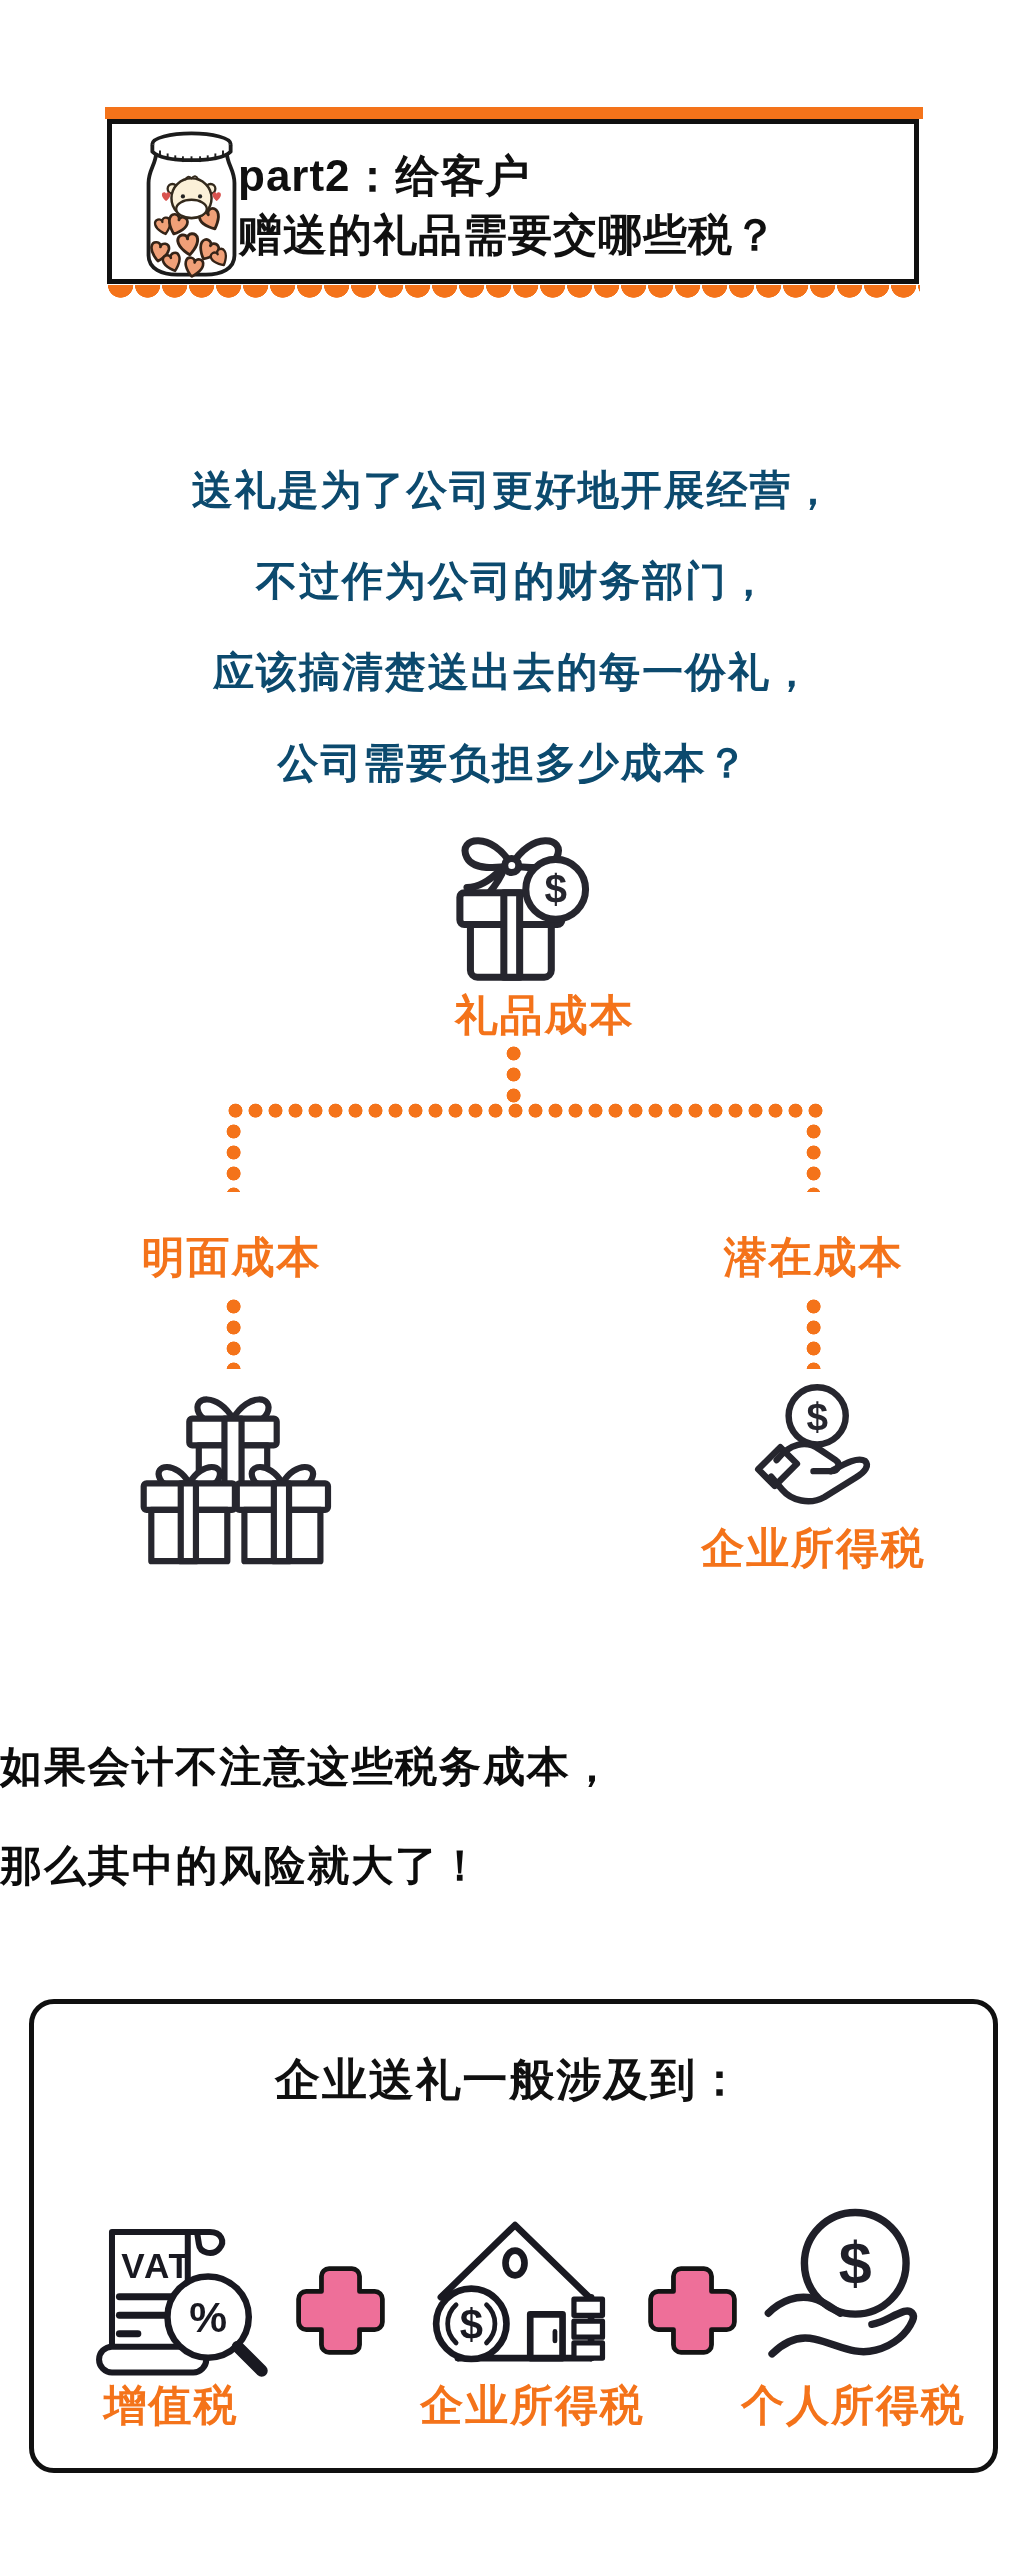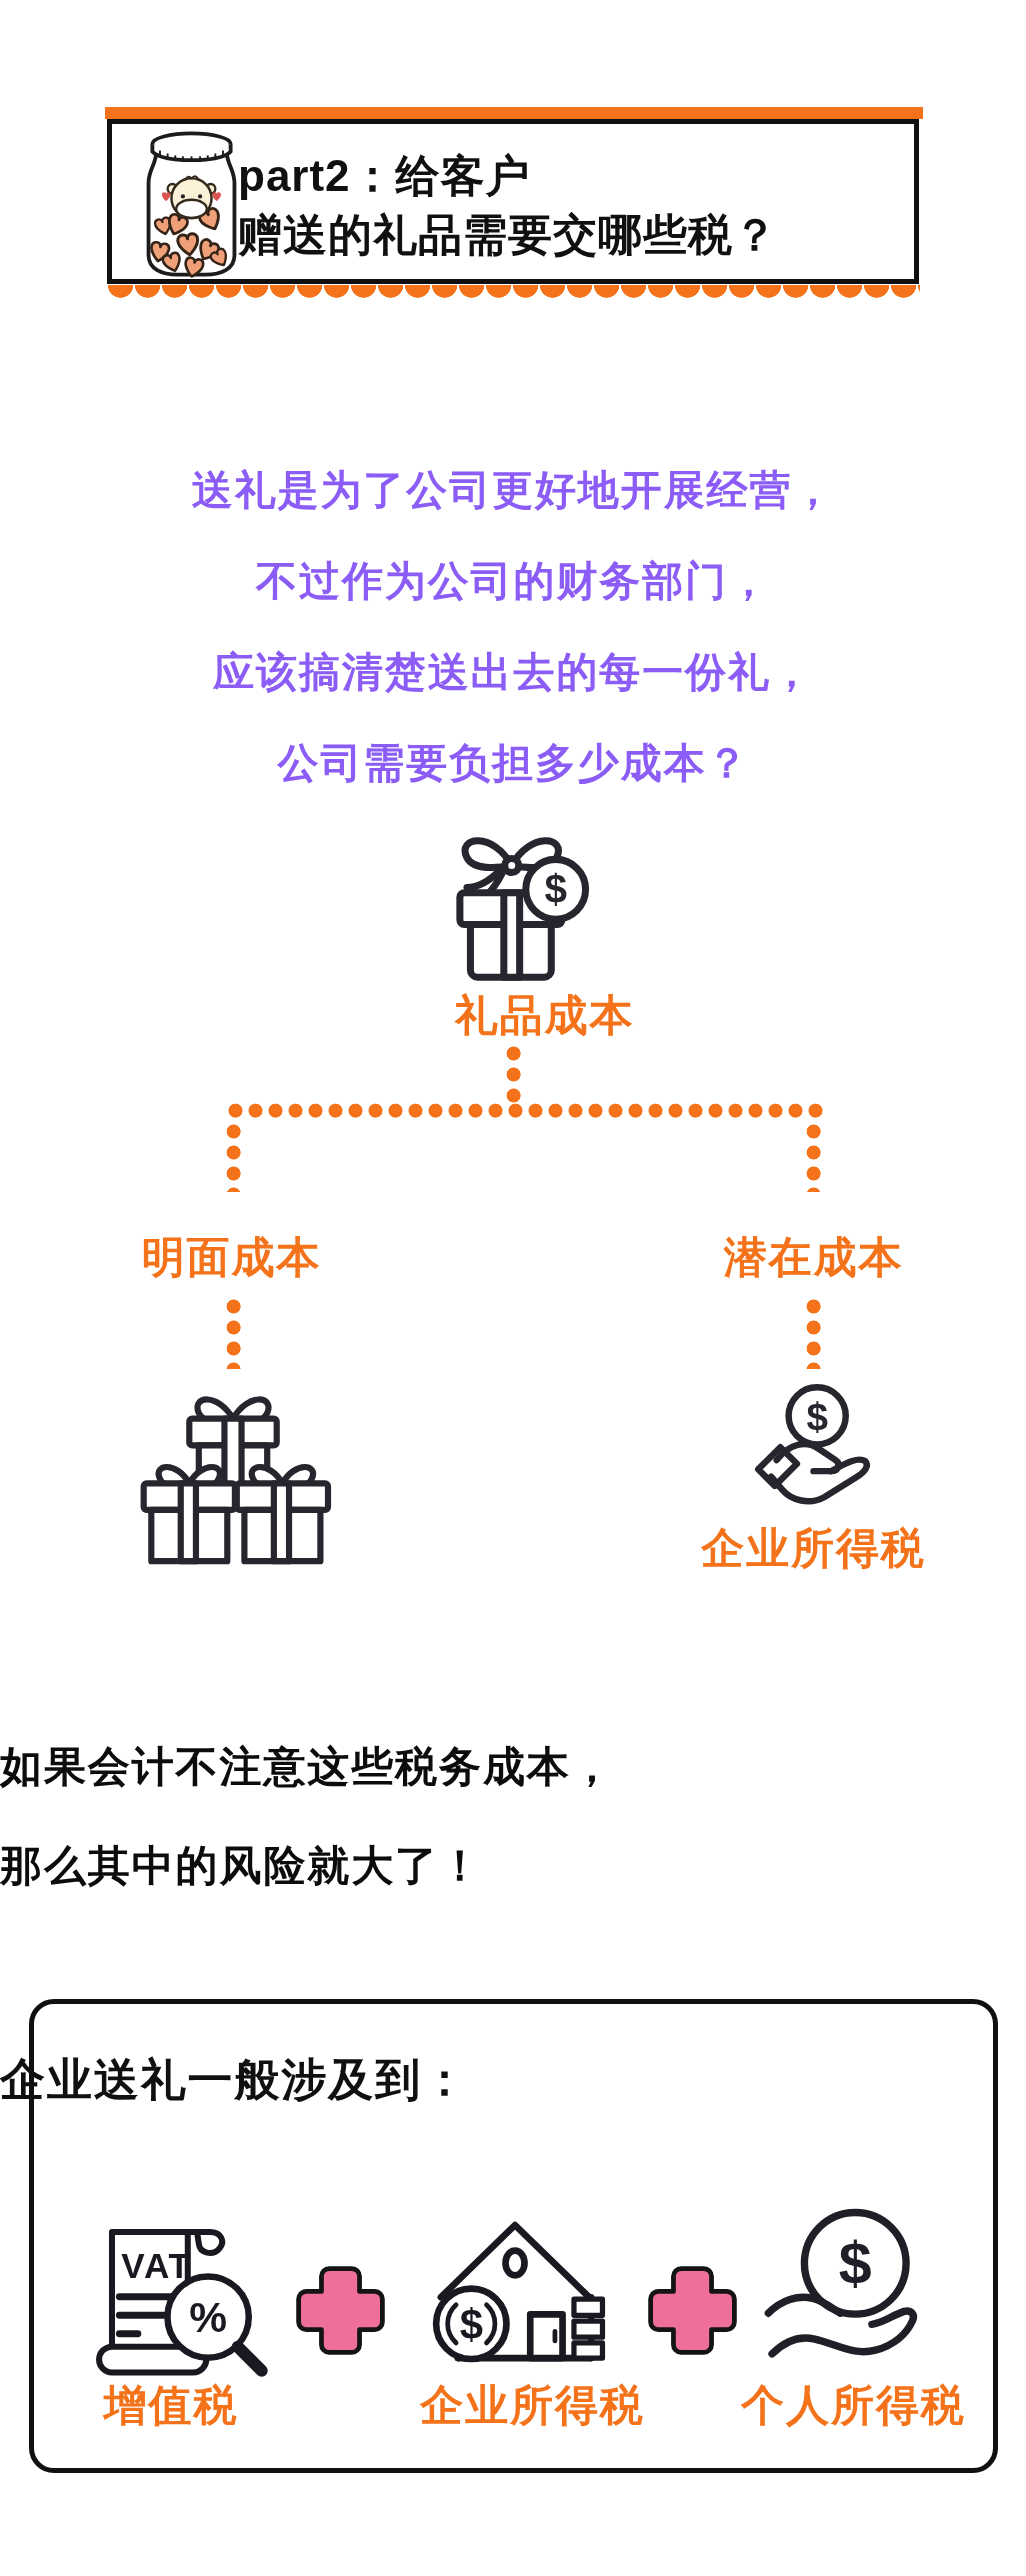--- a/index.html
+++ b/index.html
@@ -16,21 +16,21 @@
   .top-bar{left:105px;top:107px;width:818px;height:12.4px;background:var(--orange);}
   .header-box{left:107px;top:119px;width:802px;height:155px;background:#fff;border:5.7px solid var(--ink);}
   .jar{left:139px;top:129px;width:105px;height:152px;}
   .title-wrap{left:238px;top:135px;width:666px;height:139px;display:flex;flex-direction:column;justify-content:center;text-align:left;}
   .title-line{font-size:44px;font-weight:900;color:var(--ink);line-height:59px;letter-spacing:1px;white-space:nowrap;}
   .scallops{left:107px;top:285px;width:813px;height:26px;
     background-image:radial-gradient(13px at 13.6px 0px,var(--orange) 12.4px,transparent 13px);
     background-size:27px 26px;background-repeat:repeat-x;}
   
   .intro{left:0;top:445px;width:1027px;text-align:center;}
-  .intro p{margin:0;font-size:41px;line-height:91px;font-weight:900;color:#8b5cf6;letter-spacing:1.9px;}
+  .intro p{margin:0;font-size:41px;line-height:91px;font-weight:900;color:#0c4a6e;letter-spacing:1.9px;}
   
   .olabel{color:var(--orange);font-size:43px;font-weight:900;letter-spacing:1.9px;text-align:center;white-space:nowrap;}
   .root-label{left:0;top:987px;width:1027px;padding-left:31px;}
   
   .vdots{width:15px;background-image:radial-gradient(7.1px at 7.6px 9.5px,var(--orange) 6.7px,transparent 7.3px);background-size:15px 21px;background-repeat:repeat-y;}
   .hdots{height:15px;background-image:radial-gradient(7.1px at 9.5px 7.6px,var(--orange) 6.7px,transparent 7.3px);background-size:20px 15px;background-repeat:repeat-x;}
   .dots-root{left:506px;top:1044px;height:63px;}
   .dots-h{left:226px;top:1103px;width:597px;}
   .dots-left1{left:226px;top:1122px;height:70px;}
   .dots-right1{left:806px;top:1122px;height:70px;}
@@ -39,21 +39,21 @@
   .dots-left2{left:226px;top:1297px;height:72px;}
   .dots-right2{left:806px;top:1297px;height:72px;}
   .gifts-stack{left:132px;top:1375px;width:202px;height:190px;}
   .hand-coin-sm{left:749px;top:1379px;width:129px;height:129px;}
   .tax-cost-label{left:671px;top:1520px;width:285px;}
   
   .warning{left:0;top:1717px;width:812px;text-align:left;}
   .warning p{margin:0;font-size:42px;line-height:99px;font-weight:900;color:#0c0c0c;letter-spacing:1.9px;}
   
   .bottom-box{left:28.5px;top:1999px;width:959px;height:464px;border:5.7px solid var(--ink);border-radius:25px;background:#fff;}
-  .bottom-title{left:0;top:2050px;width:1019px;font-size:45px;font-weight:900;color:var(--ink);letter-spacing:1.9px;}
+  .bottom-title{left:0;top:2050px;width:1019px;text-align:center;font-size:45px;font-weight:900;color:var(--ink);letter-spacing:1.9px;}
   .vat-icon{left:84px;top:2208px;width:190px;height:171px;}
   .plus1{left:291px;top:2261px;width:99px;height:99px;}
   .house-icon{left:418px;top:2206px;width:195px;height:173px;}
   .plus2{left:643px;top:2261px;width:99px;height:99px;}
   .hand-icon{left:751px;top:2206px;width:190px;height:171px;}
   .label-vat{left:52px;top:2377px;width:238px;font-family:Liberation Serif, serif;}
   .label-cit{left:390px;top:2377px;width:285px;}
   .label-iit{left:711px;top:2377px;width:285px;}
   svg{display:block;width:100%;height:100%;}
   svg text{font-family:"Liberation Sans","DejaVu Sans",sans-serif;font-weight:bold;}

